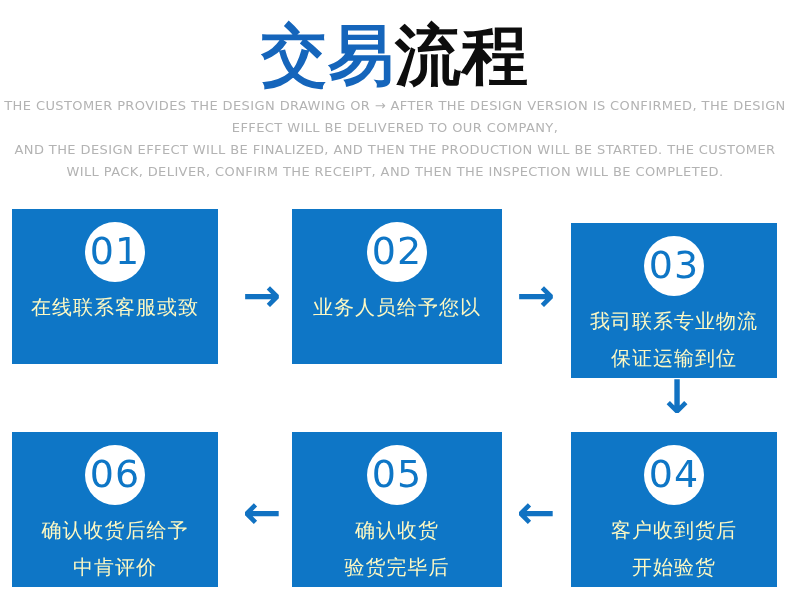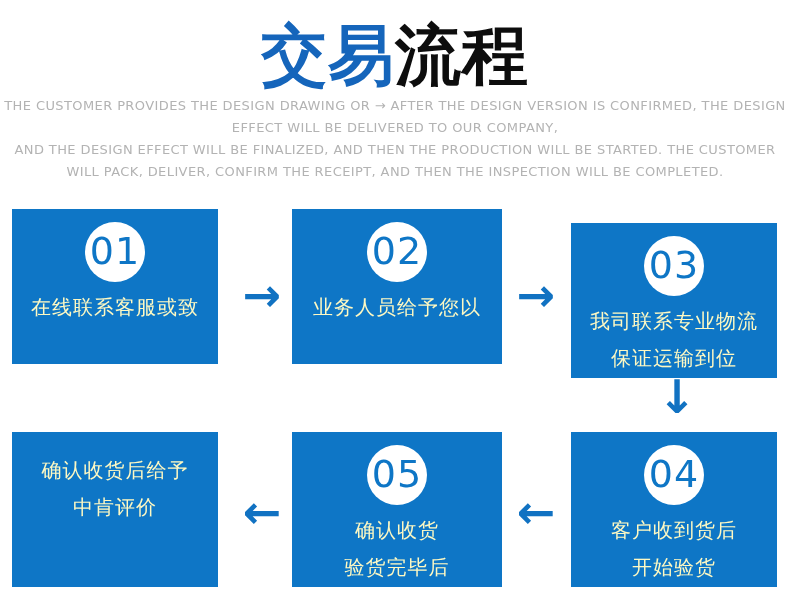--- a/index.html
+++ b/index.html
@@ -121,20 +121,23 @@
     </div>
     <div class="step-text">
       <div>我司联系专业物流</div>
       <div>保证运输到位</div>
     </div>
   </div>
 
   <div class="arrow" style="left:651px; top:371px;">↓</div>
 
   <div class="step" style="left:12px; top:432px;">
+    <div class="num-circle">
+      <span class="num">06</span>
+    </div>
     <div class="step-text">
       <div>确认收货后给予</div>
       <div>中肯评价</div>
     </div>
   </div>
 
   <div class="arrow" style="left:236px; top:486px;">←</div>
 
   <div class="step mid" style="left:292px; top:432px;">
     <div class="num-circle">

